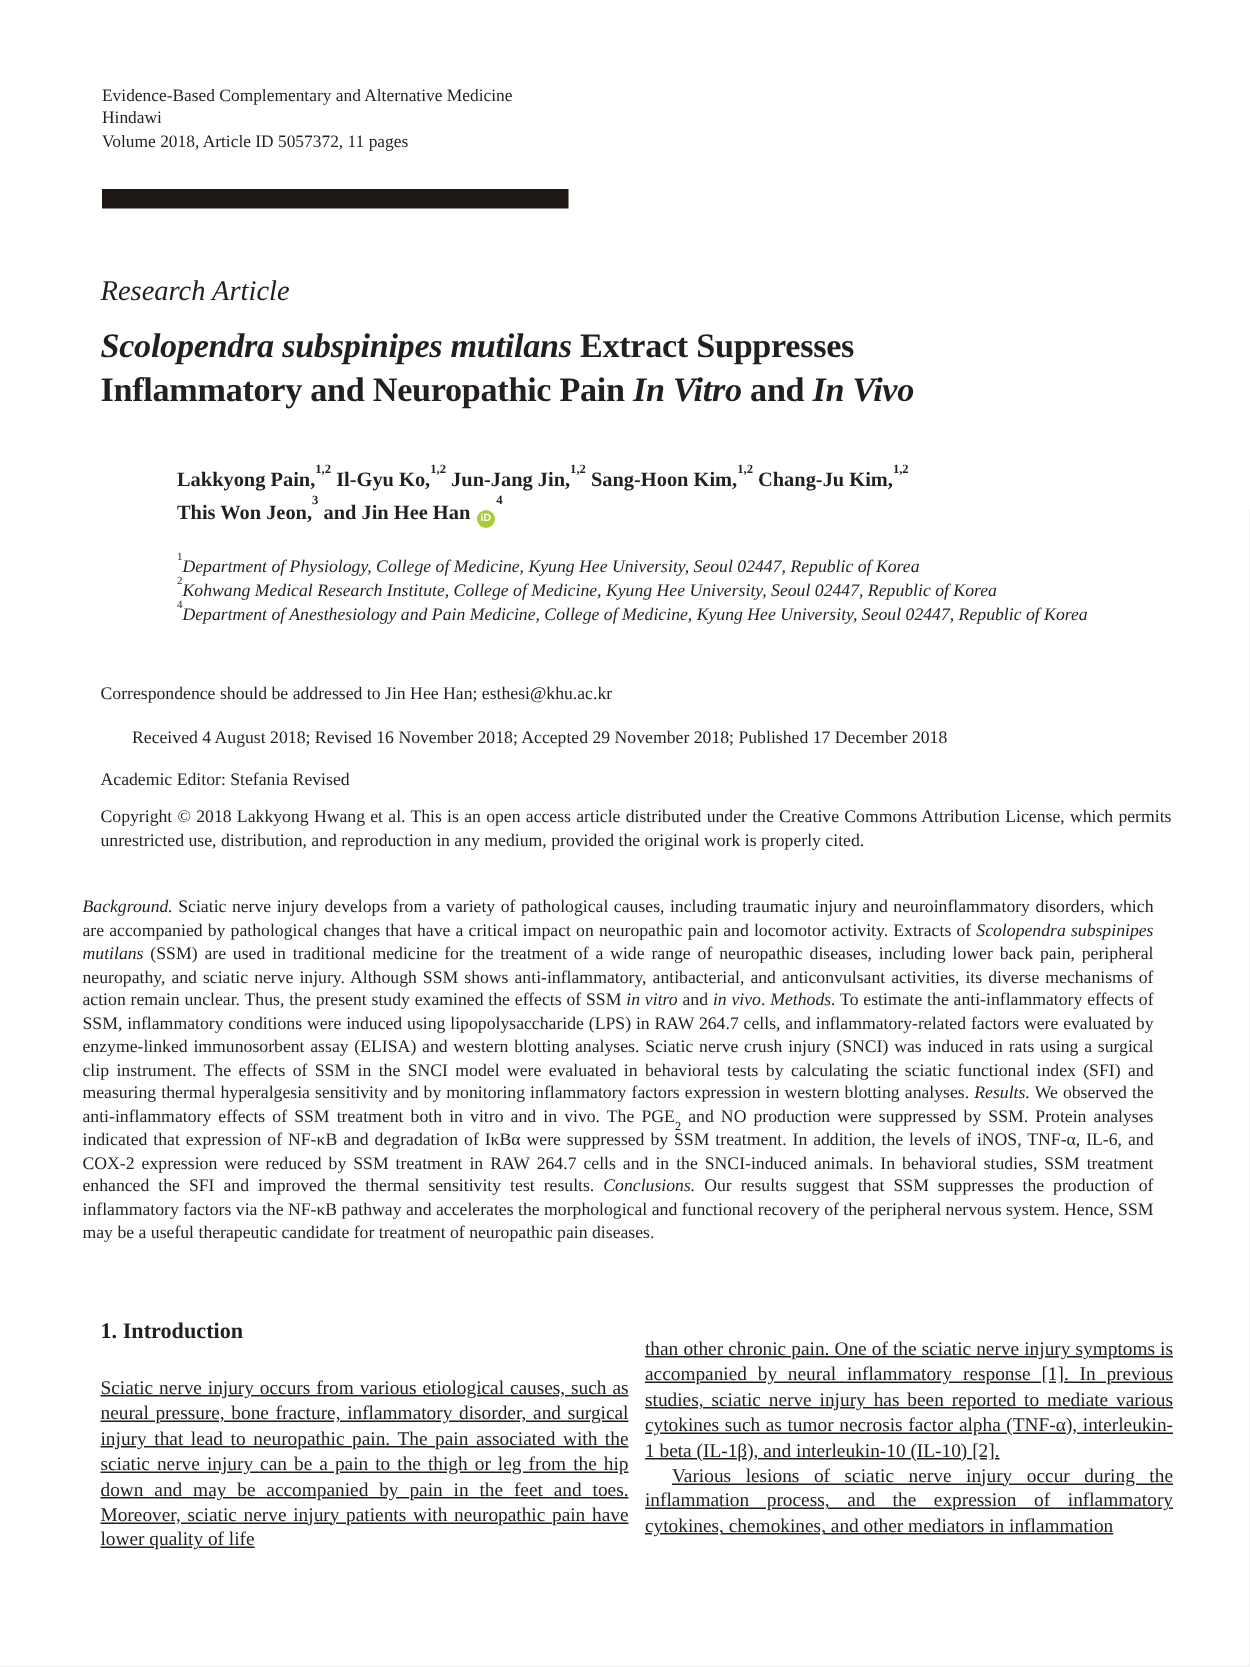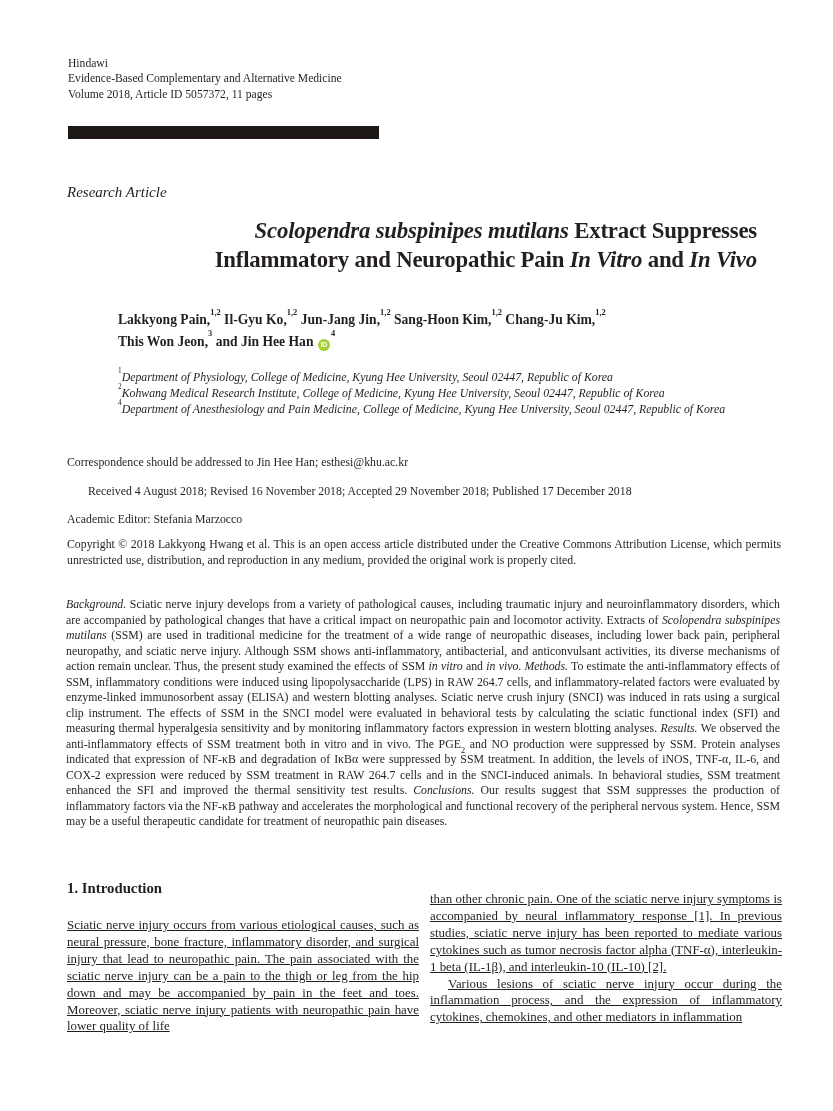--- a/index.html
+++ b/index.html
@@ -27,34 +27,33 @@
     left: 68px;
     top: 126px;
     width: 311px;
     height: 13px;
     background: #1d1816;
   }
   .article-type {
     position: absolute;
     left: 67px;
     top: 184px;
-    font-size: 15px;
+    font-size: 19px;
     font-style: italic;
   }
   .title {
     position: absolute;
     left: 67px;
     top: 217px;
     width: 690px;
     margin: 0;
     font-size: 22.8px;
     line-height: 28.5px;
     font-weight: bold;
     letter-spacing: -0.2px;
-    text-align: right;
   }
   .authors {
     position: absolute;
     left: 118px;
     top: 309px;
     width: 640px;
     font-size: 13.6px;
     font-weight: bold;
     line-height: 21.5px;
   }
@@ -82,21 +81,21 @@
     left: 67px;
     top: 537px;
     width: 714px;
     margin: 0;
     font-size: 11.8px;
     line-height: 15.6px;
     text-align: justify;
   }
   .abstract {
     position: absolute;
-    left: 66px;
+    left: 55px;
     top: 597px;
     width: 714px;
     margin: 0;
     font-size: 11.8px;
     line-height: 15.5px;
     text-align: justify;
   }
   .section-heading {
     position: absolute;
     left: 67px;
@@ -132,22 +131,22 @@
     vertical-align: -1px;
     margin: 0 1px 0 1px;
   }
 </style>
 </head>
 <body>
 
 <div class="page">
 
   <header class="pub-header">
+    <div>Evidence-Based Complementary and Alternative Medicine</div>
     <div>Hindawi</div>
-    <div>Evidence-Based Complementary and Alternative Medicine</div>
     <div>Volume 2018, Article ID 5057372, 11 pages</div>
   </header>
 
   <div class="header-rule"></div>
 
   <div class="article-type">Research Article</div>
 
   <h1 class="title"><span class="it">Scolopendra subspinipes mutilans</span><span> Extract Suppresses</span><br><span>Inflammatory and Neuropathic Pain </span><span class="it">In Vitro</span><span> and </span><span class="it">In Vivo</span></h1>
 
   <div class="authors"><span>Lakkyong Pain,</span><sup>1,2</sup><span> Il-Gyu Ko,</span><sup>1,2</sup><span> Jun-Jang Jin,</span><sup>1,2</sup><span> Sang-Hoon Kim,</span><sup>1,2</sup><span> Chang-Ju Kim,</span><sup>1,2</sup><br><span>This Won Jeon,</span><sup>3</sup><span> and Jin Hee Han </span><span class="inline-icon orcid-icon">iD</span><sup>4</sup></div>
@@ -155,21 +154,21 @@
   <div class="affiliations">
     <div class="aff"><sup>1</sup><span class="it">Department of Physiology, College of Medicine, Kyung Hee University, Seoul 02447, Republic of Korea</span></div>
     <div class="aff"><sup>2</sup><span class="it">Kohwang Medical Research Institute, College of Medicine, Kyung Hee University, Seoul 02447, Republic of Korea</span></div>
     <div class="aff"><sup>4</sup><span class="it">Department of Anesthesiology and Pain Medicine, College of Medicine, Kyung Hee University, Seoul 02447, Republic of Korea</span></div>
   </div>
 
   <div class="meta correspondence">Correspondence should be addressed to Jin Hee Han; esthesi@khu.ac.kr</div>
 
   <div class="meta dates">Received 4 August 2018; Revised 16 November 2018; Accepted 29 November 2018; Published 17 December 2018</div>
 
-  <div class="meta editor">Academic Editor: Stefania Marzocco</div>
+  <div class="meta editor">Academic Editor: Stefania Revised</div>
 
   <p class="copyright">Copyright © 2018 Lakkyong Hwang et al. This is an open access article distributed under the Creative Commons Attribution License, which permits unrestricted use, distribution, and reproduction in any medium, provided the original work is properly cited.</p>
 
   <p class="abstract"><span class="it">Background.</span><span> Sciatic nerve injury develops from a variety of pathological causes, including traumatic injury and neuroinflammatory disorders, which are accompanied by pathological changes that have a critical impact on neuropathic pain and locomotor activity. Extracts of </span><span class="it">Scolopendra subspinipes mutilans</span><span> (SSM) are used in traditional medicine for the treatment of a wide range of neuropathic diseases, including lower back pain, peripheral neuropathy, and sciatic nerve injury. Although SSM shows anti-inflammatory, antibacterial, and anticonvulsant activities, its diverse mechanisms of action remain unclear. Thus, the present study examined the effects of SSM </span><span class="it">in vitro</span><span> and </span><span class="it">in vivo</span><span>. </span><span class="it">Methods.</span><span> To estimate the anti-inflammatory effects of SSM, inflammatory conditions were induced using lipopolysaccharide (LPS) in RAW 264.7 cells, and inflammatory-related factors were evaluated by enzyme-linked immunosorbent assay (ELISA) and western blotting analyses. Sciatic nerve crush injury (SNCI) was induced in rats using a surgical clip instrument. The effects of SSM in the SNCI model were evaluated in behavioral tests by calculating the sciatic functional index (SFI) and measuring thermal hyperalgesia sensitivity and by monitoring inflammatory factors expression in western blotting analyses. </span><span class="it">Results.</span><span> We observed the anti-inflammatory effects of SSM treatment both in vitro and in vivo. The PGE</span><sub>2</sub><span> and NO production were suppressed by SSM. Protein analyses indicated that expression of NF-κB and degradation of IκBα were suppressed by SSM treatment. In addition, the levels of iNOS, TNF-α, IL-6, and COX-2 expression were reduced by SSM treatment in RAW 264.7 cells and in the SNCI-induced animals. In behavioral studies, SSM treatment enhanced the SFI and improved the thermal sensitivity test results. </span><span class="it">Conclusions.</span><span> Our results suggest that SSM suppresses the production of inflammatory factors via the NF-κB pathway and accelerates the morphological and functional recovery of the peripheral nervous system. Hence, SSM may be a useful therapeutic candidate for treatment of neuropathic pain diseases.</span></p>
 
   <h2 class="section-heading">1. Introduction</h2>
 
   <div class="col col-left">
     <p class="body-par">Sciatic nerve injury occurs from various etiological causes, such as neural pressure, bone fracture, inflammatory disorder, and surgical injury that lead to neuropathic pain. The pain associated with the sciatic nerve injury can be a pain to the thigh or leg from the hip down and may be accompanied by pain in the feet and toes. Moreover, sciatic nerve injury patients with neuropathic pain have lower quality of life</p>
   </div>

